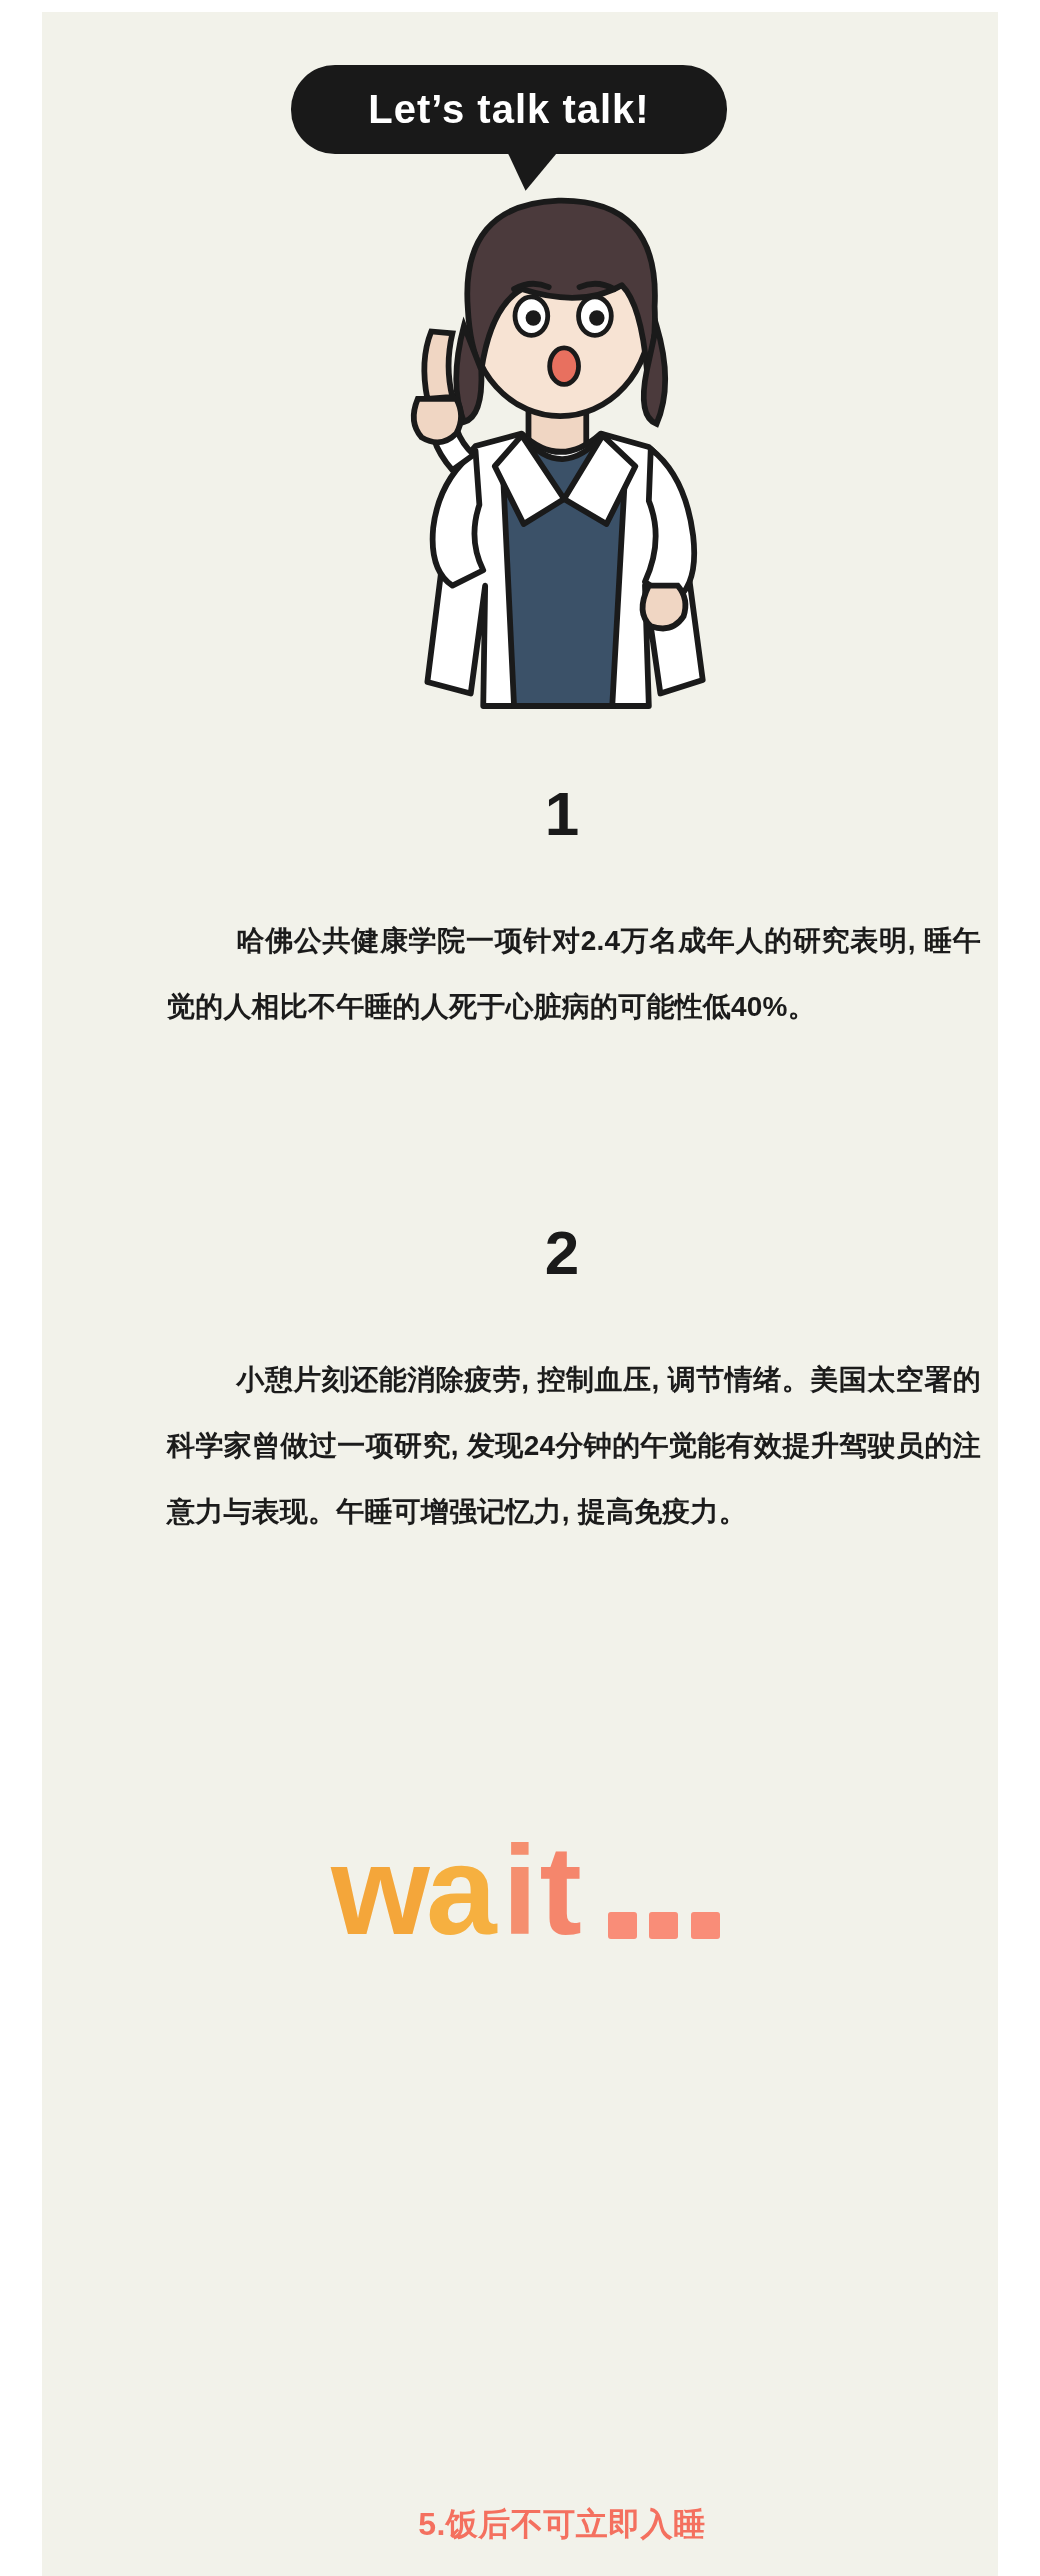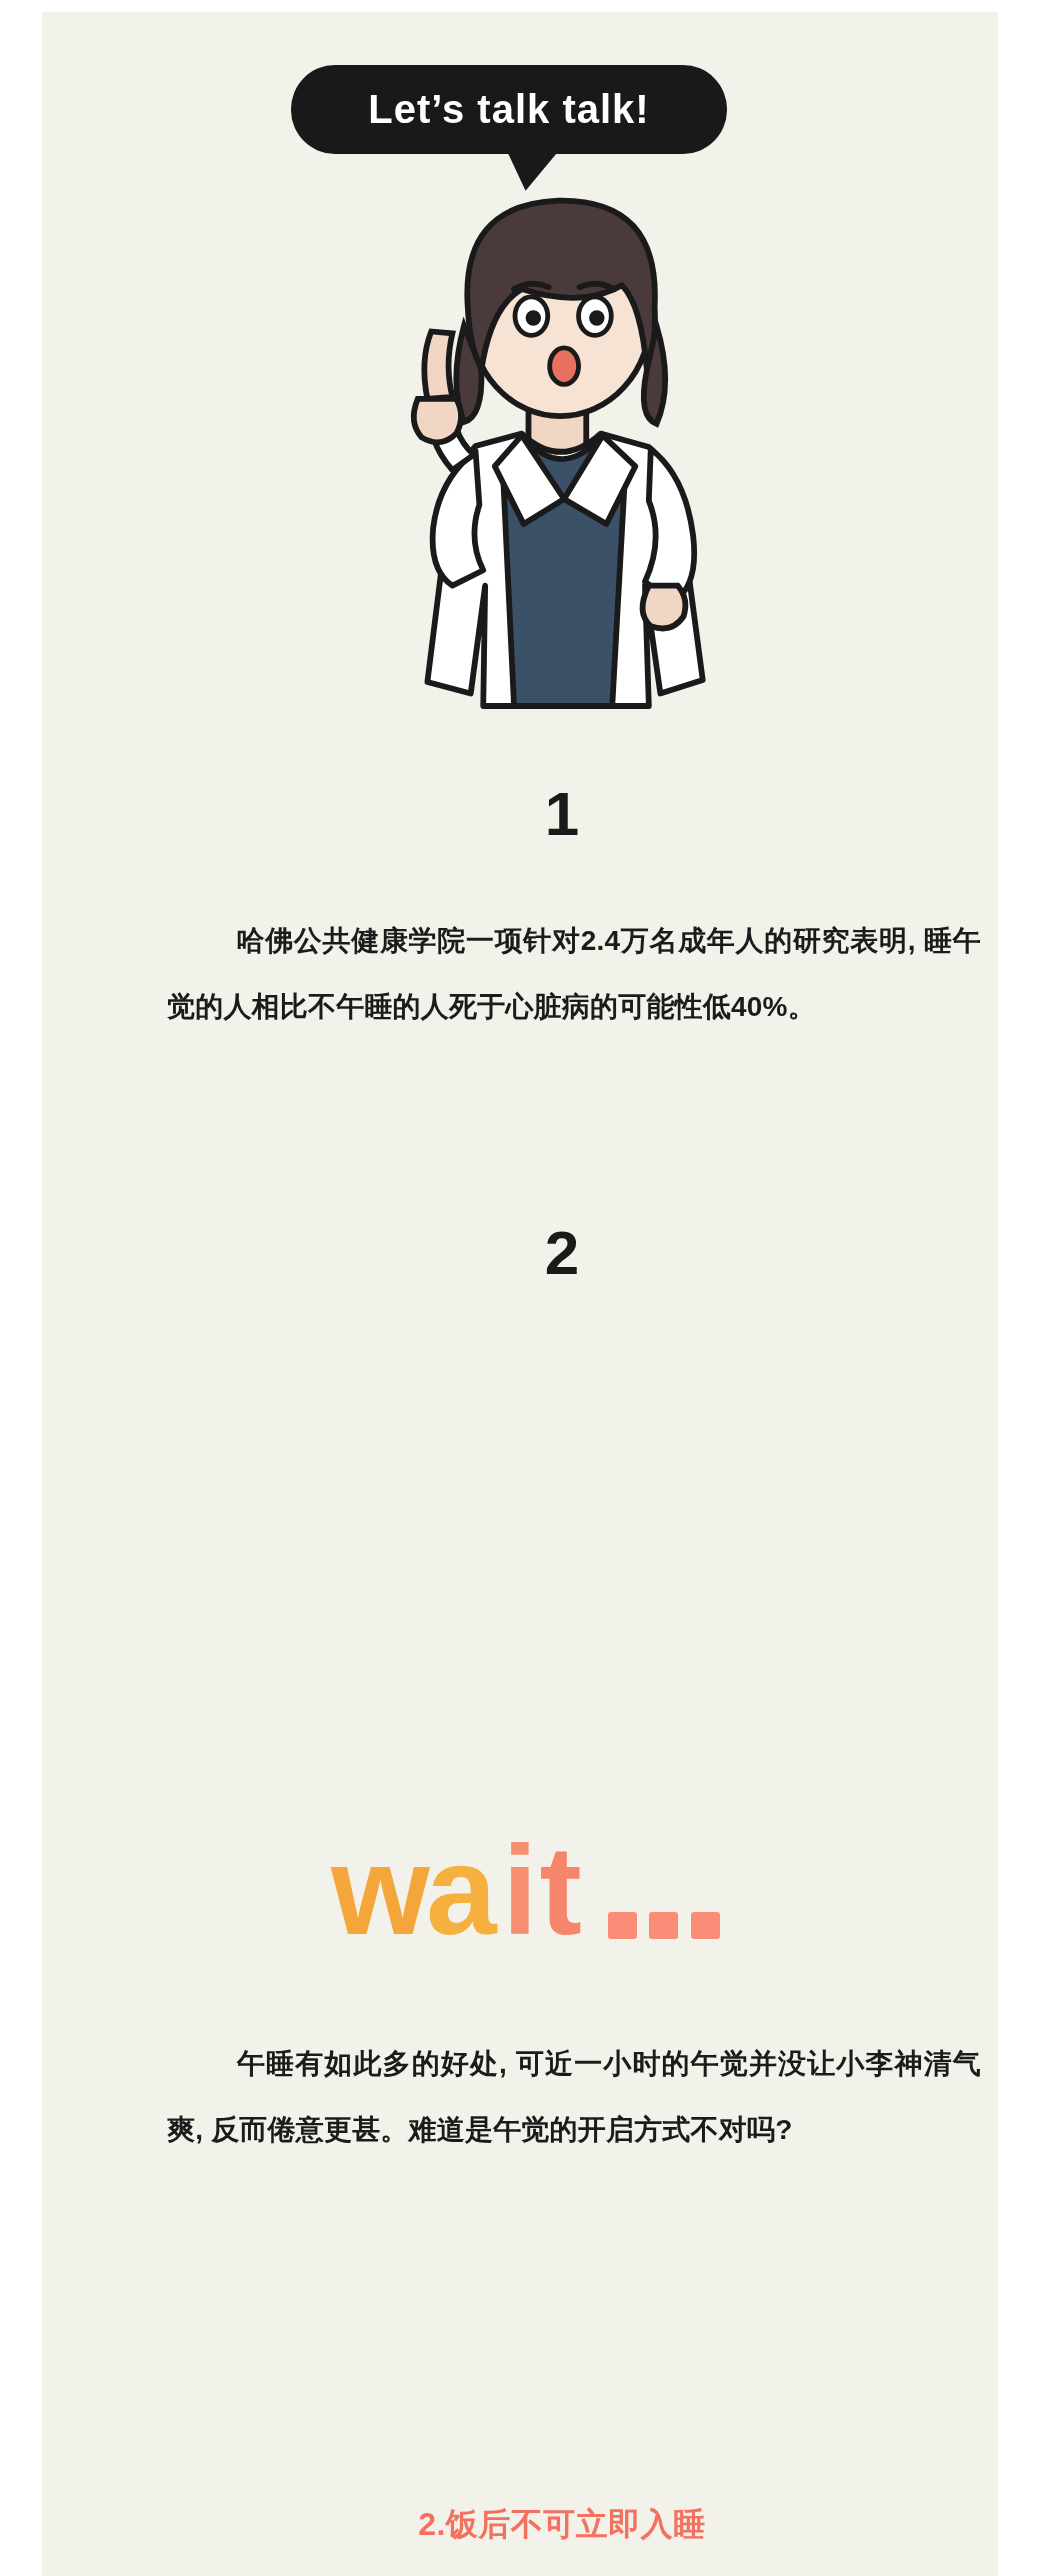--- a/index.html
+++ b/index.html
@@ -210,32 +210,32 @@
 
         <path d="M302 278 Q338 306 346 368 Q352 420 326 436 L296 416 Q316 372 300 332 Z" fill="#ffffff" stroke="#1a1a1a" stroke-width="6" stroke-linejoin="round"></path>
         <path d="M300 420 Q286 448 302 462 Q324 470 336 452 Q342 434 330 420 Z" fill="#f0d6c3" stroke="#1a1a1a" stroke-width="6"></path>
       </svg>
     </div>
 
     <div class="section-number" style="top:766px;">1</div>
     <div class="para" style="top:896px;"><span class="indent"></span><span>哈佛公共健康学院一项针对2.4万名成年人的研究表明, 睡午觉的人相比不午睡的人死于心脏病的可能性低40%。</span></div>
 
     <div class="section-number" style="top:1205px;">2</div>
+    <div class="para" style="top:1335px;"><span class="indent"></span><span>小憩片刻还能消除疲劳, 控制血压, 调节情绪。美国太空署的科学家曾做过一项研究, 发现24分钟的午觉能有效提升驾驶员的注意力与表现。午睡可增强记忆力, 提高免疫力。</span></div>
 
     <div class="wait">
       <span class="wait-letter w-w">w</span>
       <span class="wait-letter w-a">a</span>
       <span class="wait-letter w-i">i</span>
       <span class="wait-letter w-t">t</span>
       <span class="wait-dots">
         <span></span>
         <span></span>
         <span></span>
       </span>
     </div>
 
-    <div class="para" style="top:2019px;"><span class="indent"></span><span>午睡有如此多的好处, 可近一小时的午觉并没让小李神清气爽, 反而倦意更甚。难道是午觉的开启方式不对吗?</span></div>
-
-    <div class="red-note" style="top:2491px;">2.饭后不可立即入睡</div>
+
+    <div class="red-note" style="top:2491px;">5.饭后不可立即入睡</div>
 
   </div>
 </div>
 
 
 </body></html>

